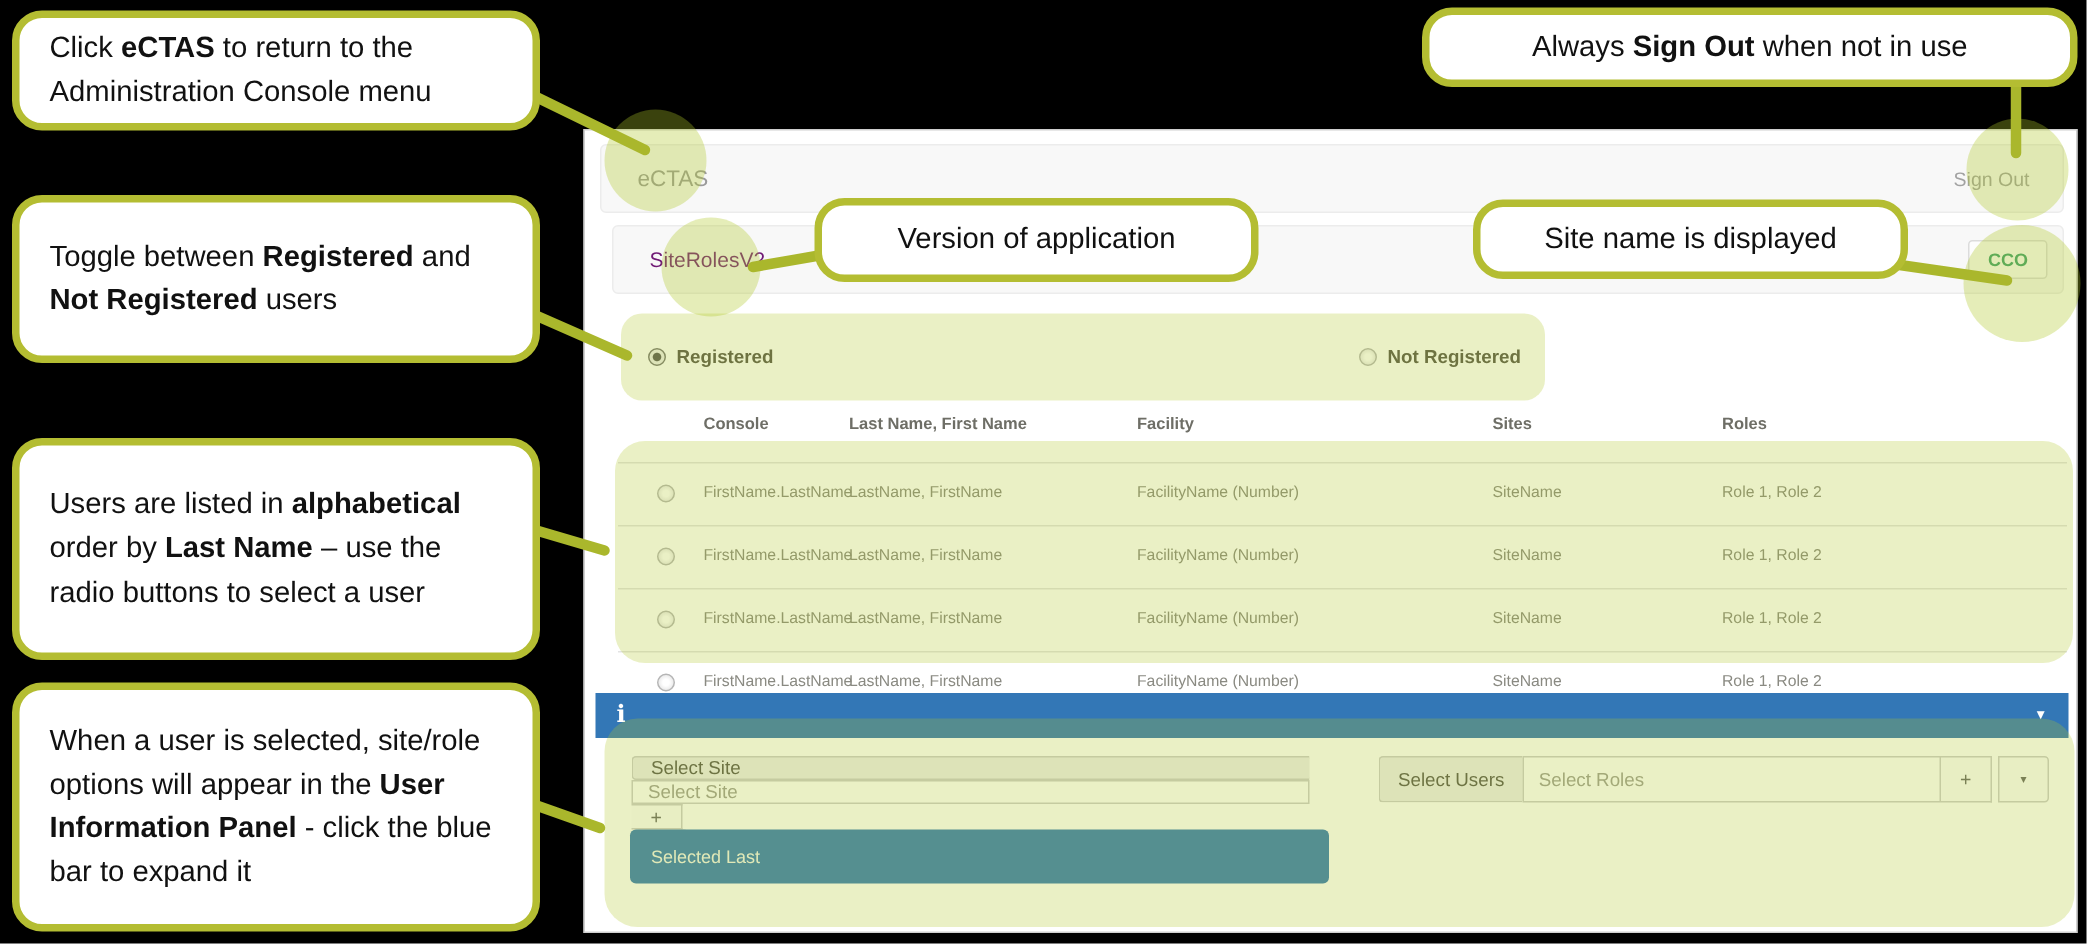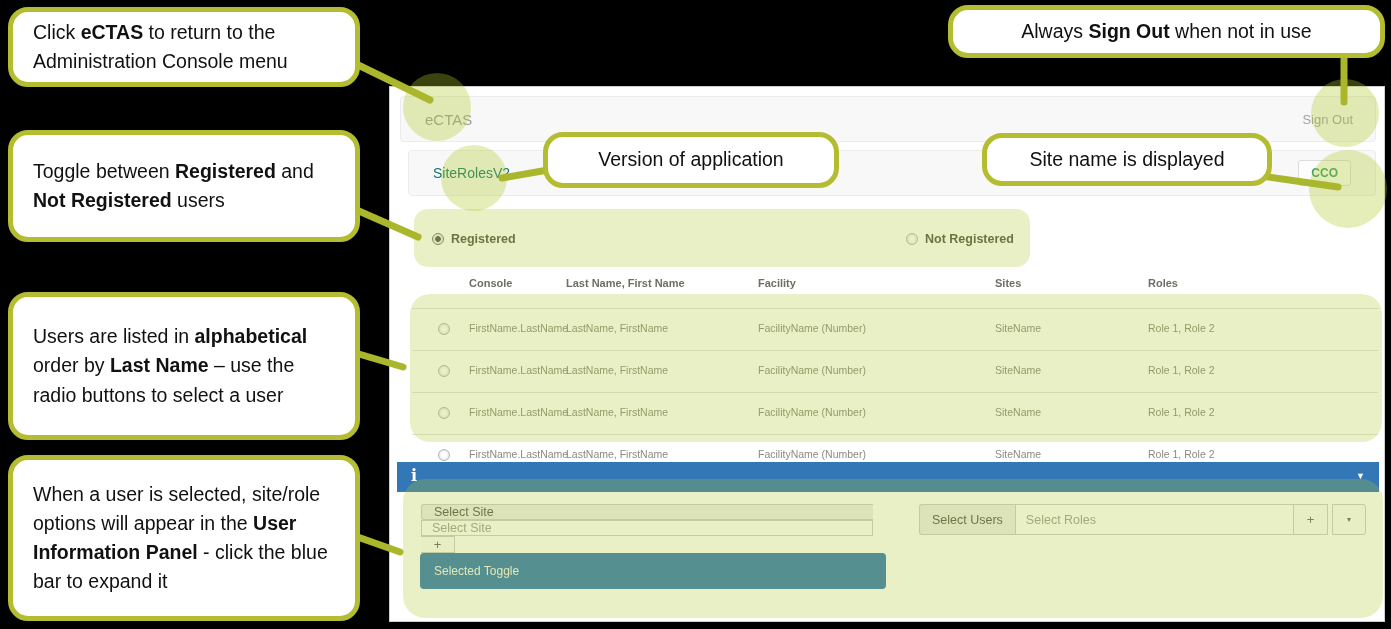--- a/index.html
+++ b/index.html
@@ -14,23 +14,23 @@
   }
   .hbar{
     position:absolute;left:10px;width:976px;height:46px;
     background:#f8f8f8;border:1px solid #ececec;border-radius:4px;
     box-sizing:border-box;display:flex;align-items:center;
   }
   .bar1{top:9px;}
   .bar2{left:18px;top:63px;width:968px;}
   .brand{color:#9b9b9b;font-size:15px;padding-left:24px;}
   .signout{margin-left:auto;color:#a2a2a2;font-size:13px;padding-right:22px;cursor:pointer;}
-  .version{color:#0f766e;font-size:14px;padding-left:24px;}
+  .version{color:#701a75;font-size:14px;padding-left:24px;}
   .sitebox{
-    margin-left:auto;margin-right:24px;border:1px solid #dcdcdc;border-radius:3px;
+    margin-left:auto;margin-right:10px;border:1px solid #dcdcdc;border-radius:3px;
     background:#fdfdfd;padding:5px 12px;color:#3a9e6e;font-size:12px;font-weight:bold;
   }
   
   .filters{position:absolute;left:25px;top:142px;width:620px;height:22px;}
   .radio{
     display:inline-block;width:12px;height:12px;border-radius:50%;
     border:1px solid #b5b5b5;background:radial-gradient(#fff 30%,#ddd);
     vertical-align:middle;box-sizing:border-box;
   }
   .radio.sel{border-color:#777;background:radial-gradient(#555 0 35%,#eee 45%);}
@@ -171,21 +171,21 @@
     <span class="gbtn caret">▾</span>
   </div>
 
   <div class="igroup g2">
     <span class="addon">Select Users</span>
     <input class="ginput" placeholder="Select Roles" style="">
     <span class="gbtn">+</span>
     <span class="gbtn caret">▾</span>
   </div>
 
-  <div class="selbar sb1">Selected Toggle</div>
+  <div class="selbar sb1">Selected Last</div>
 </div>
 
 <div class="hl hl-circle" style="left:403px;top:73px;width:68px;height:68px;"></div>
 <div class="hl hl-circle" style="left:441px;top:145px;width:66px;height:66px;"></div>
 <div class="hl hl-circle" style="left:1311px;top:79px;width:68px;height:68px;"></div>
 <div class="hl hl-circle" style="left:1309px;top:150px;width:78px;height:78px;"></div>
 <div class="hl" style="left:414px;top:209px;width:616px;height:58px;border-radius:14px;"></div>
 <div class="hl" style="left:410px;top:294px;width:972px;height:148px;border-radius:20px;"></div>
 <div class="hl" style="left:403px;top:479px;width:980px;height:139px;border-radius:22px;"></div>
 

